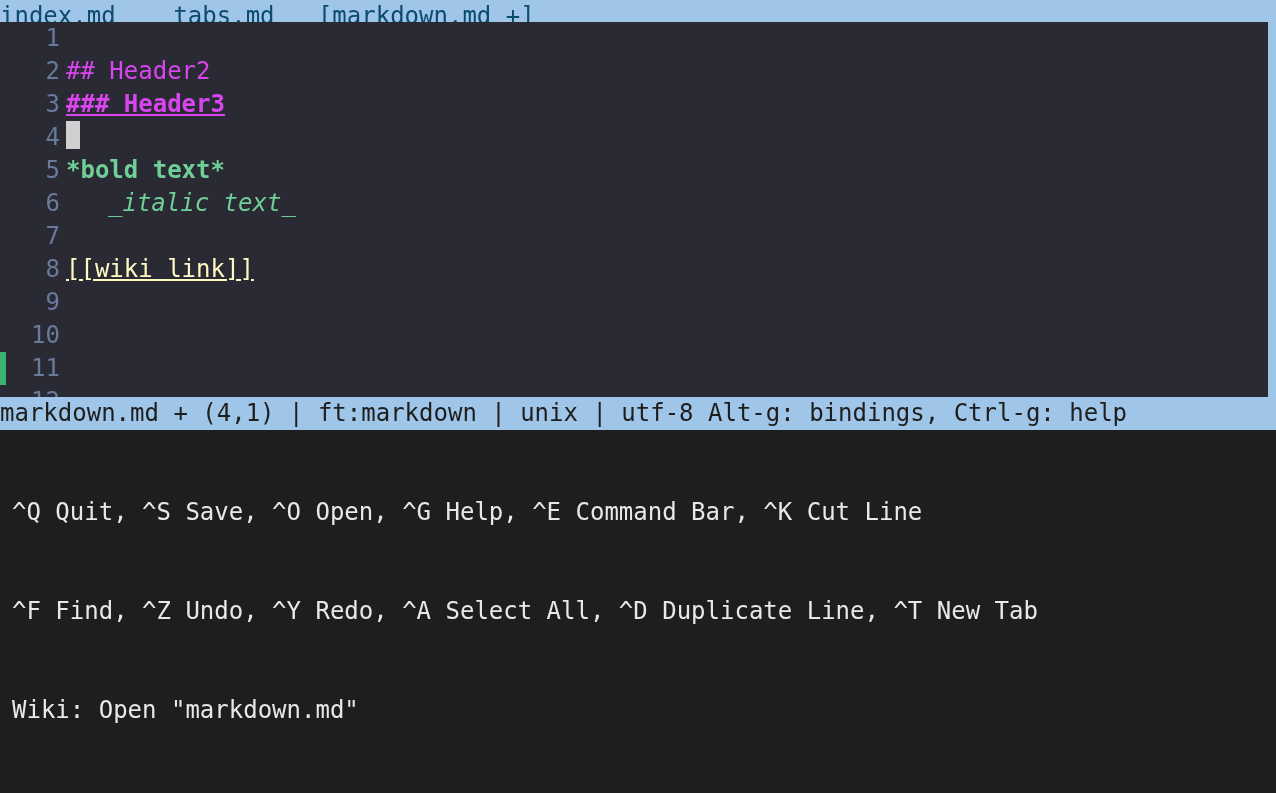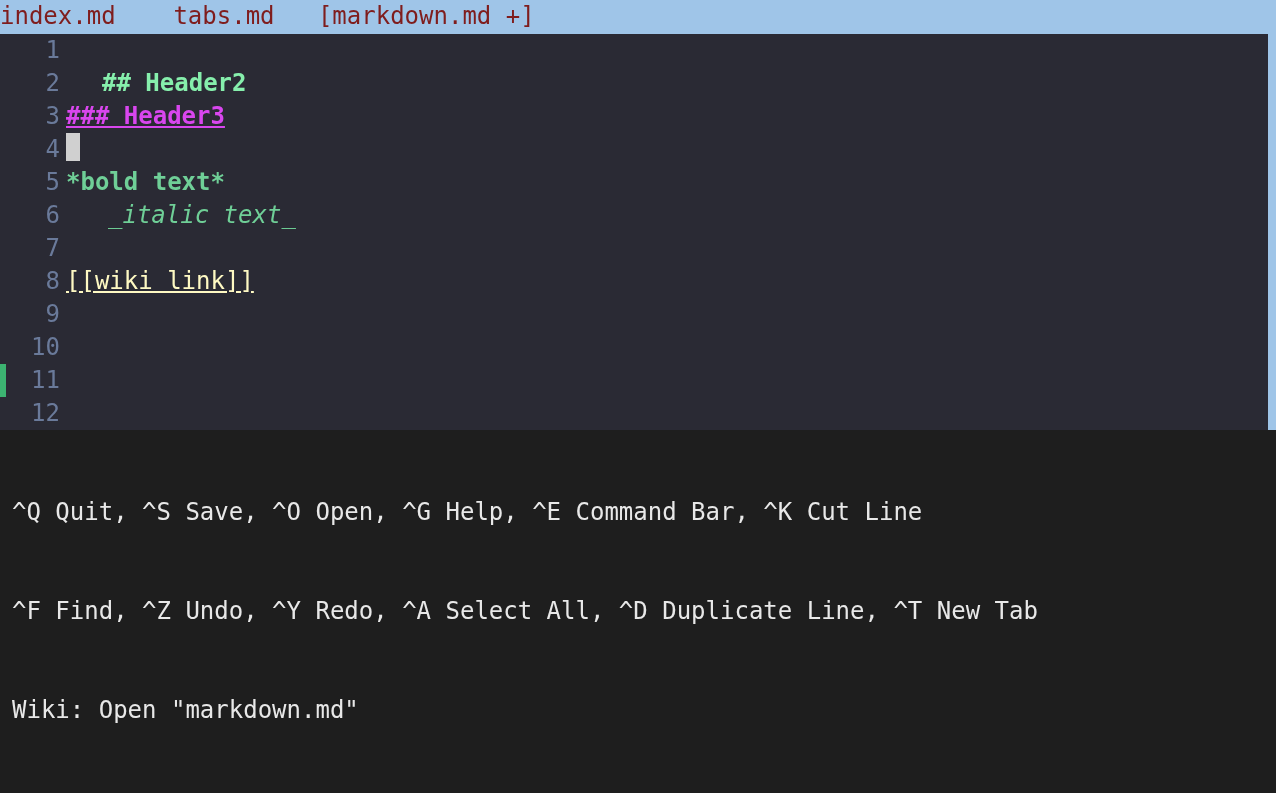--- a/index.html
+++ b/index.html
@@ -15,24 +15,24 @@
   }
   .app {
     display: flex;
     flex-direction: column;
     width: 100%;
     height: 100%;
     position: relative;
   }
   .tabbar {
     background: #9fc5e8;
-    color: #7f1d1d;
+    color: #0c4a6e;
     display: flex;
     white-space: pre;
-    height: 34px;
+    height: 22px;
     user-select: none;
   }
   .tab {
     padding: 0;
   }
   .editor {
     flex: 1 1 auto;
     background: #2a2a34;
     position: relative;
     overflow: hidden;
@@ -74,21 +74,21 @@
     top: 0;
     width: 6px;
     height: 100%;
   }
   .mark-green { background: #3cb371; }
   .code {
     color: #e8e8e8;
     padding-left: 2px;
   }
   .tok-h1    { color: #d6664a; font-weight: bold; }
-  .tok-h2    { color: #86efac; font-weight: bold; margin-left: 36px; }
+  .tok-h2    { color: #d946ef; font-weight: normal; }
   .tok-h3    { color: #d946ef; font-weight: bold; text-decoration: underline; }
   .tok-bold  { color: #6fcf97; font-weight: bold; }
   .tok-ital  { color: #6fcf97; font-style: italic; margin-left: 42px; }
   .tok-link  { color: #fef9c3; text-decoration: underline; }
   .cursor {
     display: inline-block;
     width: 14px;
     height: 28px;
     background: #d0d0d0;
     vertical-align: -4px;
@@ -134,20 +134,21 @@
         <div class="line"><div class="gutter">9</div><div class="code"></div></div>
         <div class="line"><div class="gutter">10</div><div class="code"></div></div>
         <div class="line"><div class="gutter">11<div class="gutter-mark mark-green"></div></div><div class="code"></div></div>
         <div class="line"><div class="gutter">12</div><div class="code"></div></div>
       </div>
     <div class="scrollbar">
       <div class="scrollbar-thumb"></div>
     </div>
   </div>
 
+  <div class="statusbar">markdown.md + (4,1) | ft:markdown | unix | utf-8 Alt-g: bindings, Ctrl-g: help</div>
 
   <div class="helpbar">
     <div class="helpline dim-row">^Q Quit, ^S Save, ^O Open, ^G Help, ^E Command Bar, ^K Cut Line</div>
     <div class="helpline dim-row">^F Find, ^Z Undo, ^Y Redo, ^A Select All, ^D Duplicate Line, ^T New Tab</div>
     <div class="helpline dim-row">Wiki: Open "markdown.md"</div>
   </div>
 
 </div>
 
 </body></html>

